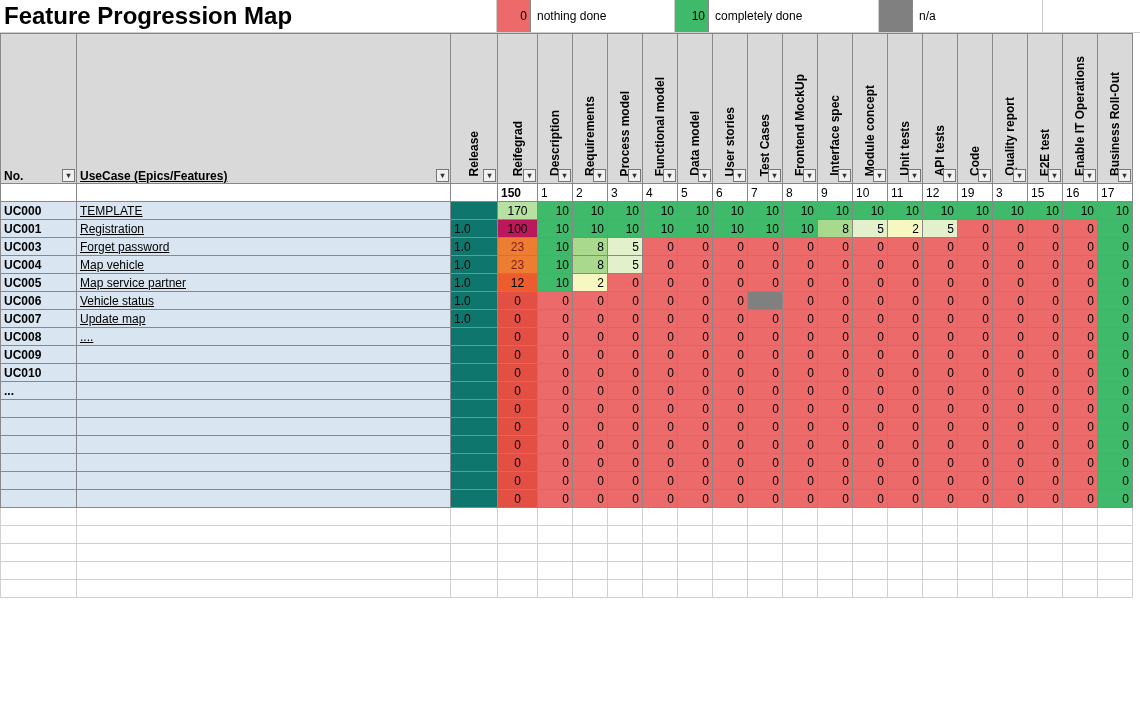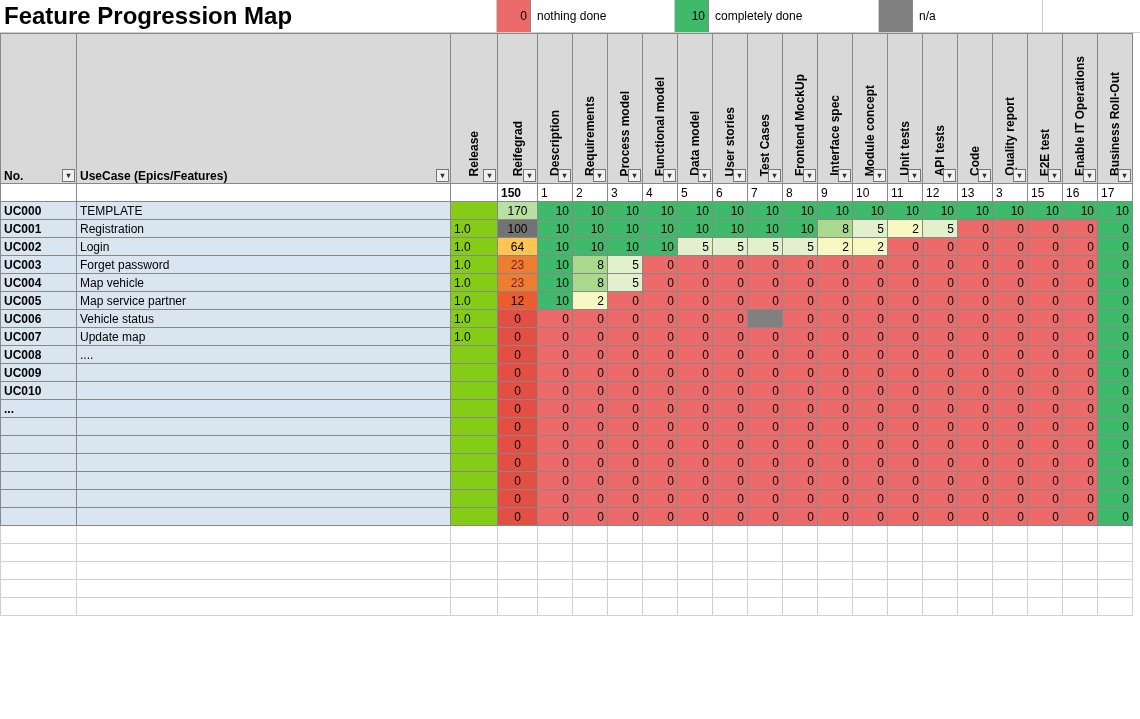--- a/index.html
+++ b/index.html
@@ -51,21 +51,21 @@
     table-layout: fixed;
   }
   th, td {
     border: 1px solid #888;
     padding: 0 3px;
     height: 18px;
     overflow: hidden;
     white-space: nowrap;
   }
   .col-no   { width: 76px; }
-  .col-uc   { width: 374px; }
+  .col-uc   { width: 374px; text-decoration: underline; }
   .col-rel  { width: 47px; }
   .col-reif { width: 40px; }
   .col-v    { width: 35px; }
 
   thead th {
     background:#d9d9d9;
     font-weight: bold;
     vertical-align: bottom;
     position: relative;
     height: 150px;
@@ -102,32 +102,32 @@
   .num-row td.total { font-weight:bold; }
 
   tbody td.c-no {
     background:#d9e6f2;
     font-weight:bold;
   }
   tbody td.c-uc {
     background:#d9e6f2;
   }
   tbody td.c-rel {
-    background:#84cc16;
+    background:#0f766e;
   }
   tbody td.c-reif {
     font-weight:normal;
     text-align:center;
   }
   tbody td.val {
     text-align:right;
     font-family: Arial, sans-serif;
   }
   .reif-170 { background:#b7e1a1; }
-  .reif-100 { background:#737373; }
+  .reif-100 { background:#be185d; }
   .reif-64  { background:#ffc452; }
   .reif-23  { background:#ed7d31; color:#7f1d1d;}
   .reif-12  { background:#ed5b2e; }
   .reif-0   { background:#e35043; }
 
   .v10  { background:#3fb96a; }
   .v8   { background:#a8d98d; }
   .v5   { background:#e2f0cb; }
   .v2   { background:#f7f7c1; }
   .v0r  { background:#ec6a6a; }
@@ -204,21 +204,21 @@
         <td class="col-v">3</td>
         <td class="col-v">4</td>
         <td class="col-v">5</td>
         <td class="col-v">6</td>
         <td class="col-v">7</td>
         <td class="col-v">8</td>
         <td class="col-v">9</td>
         <td class="col-v">10</td>
         <td class="col-v">11</td>
         <td class="col-v">12</td>
-        <td class="col-v">13</td>
+        <td class="col-v">19</td>
         <td class="col-v">3</td>
         <td class="col-v">15</td>
         <td class="col-v">16</td>
         <td class="col-v">17</td>
       </tr>
   </thead>
   <tbody>
 
   <tr>
         <td class="c-no col-no">UC000</td>
@@ -260,43 +260,20 @@
         <td class="val col-v v5">5</td>
         <td class="val col-v v2">2</td>
         <td class="val col-v v5">5</td>
         <td class="val col-v v0r">0</td>
         <td class="val col-v v0r">0</td>
         <td class="val col-v v0r">0</td>
         <td class="val col-v v0r">0</td>
         <td class="val col-v v0g">0</td>
       </tr>
       <tr>
-        <td class="c-no col-no">UC002</td>
-        <td class="c-uc col-uc">Login</td>
-        <td class="c-rel col-rel">1.0</td>
-        <td class="c-reif col-reif reif-64">64</td>
-        <td class="val col-v v10">10</td>
-        <td class="val col-v v10">10</td>
-        <td class="val col-v v10">10</td>
-        <td class="val col-v v10">10</td>
-        <td class="val col-v v5">5</td>
-        <td class="val col-v v5">5</td>
-        <td class="val col-v v5">5</td>
-        <td class="val col-v v5">5</td>
-        <td class="val col-v v2">2</td>
-        <td class="val col-v v2">2</td>
-        <td class="val col-v v0r">0</td>
-        <td class="val col-v v0r">0</td>
-        <td class="val col-v v0r">0</td>
-        <td class="val col-v v0r">0</td>
-        <td class="val col-v v0r">0</td>
-        <td class="val col-v v0r">0</td>
-        <td class="val col-v v0g">0</td>
-      </tr>
-      <tr>
         <td class="c-no col-no">UC003</td>
         <td class="c-uc col-uc">Forget password</td>
         <td class="c-rel col-rel">1.0</td>
         <td class="c-reif col-reif reif-23">23</td>
         <td class="val col-v v10">10</td>
         <td class="val col-v v8">8</td>
         <td class="val col-v v5">5</td>
         <td class="val col-v v0r">0</td>
         <td class="val col-v v0r">0</td>
         <td class="val col-v v0r">0</td>

